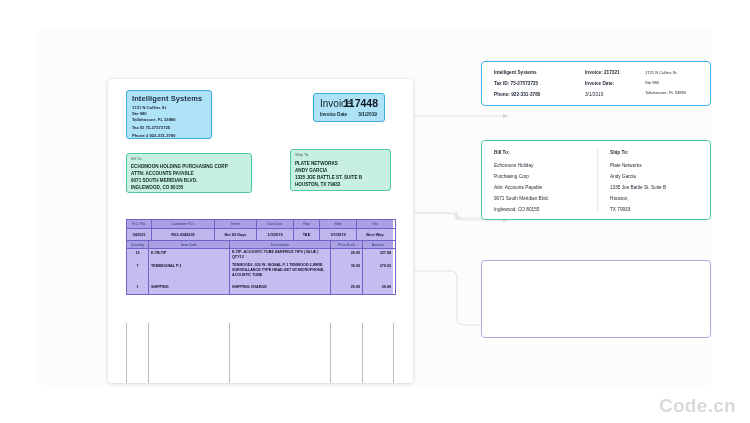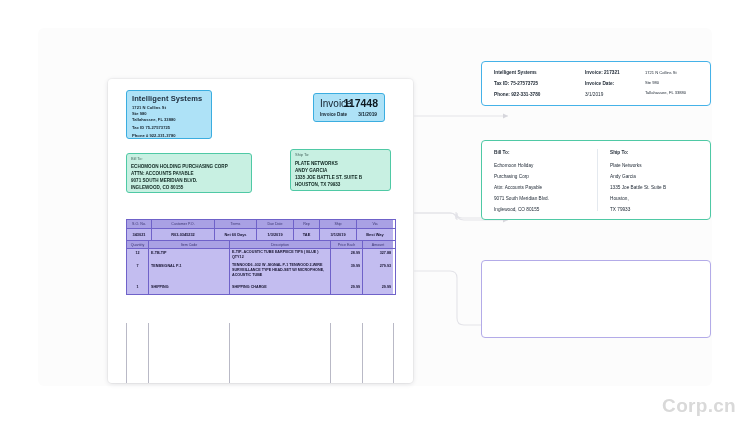--- a/index.html
+++ b/index.html
@@ -241,13 +241,13 @@
     <div class="ctxt" style="left:128px;top:55px;">Houston,</div>
     <div class="ctxt" style="left:128px;top:66px;">TX 79933</div>
   </div>
 
   <div class="card card-purple" style="left:443px;top:232px;width:230px;height:78px;">
     <div class="ctxt" style="left:12px;top:10px;"></div>
   </div>
 
 </div>
 
-<div id="wm">Corp.cn</div>
+<div id="wm">Code.cn</div>
 
 </body></html>

